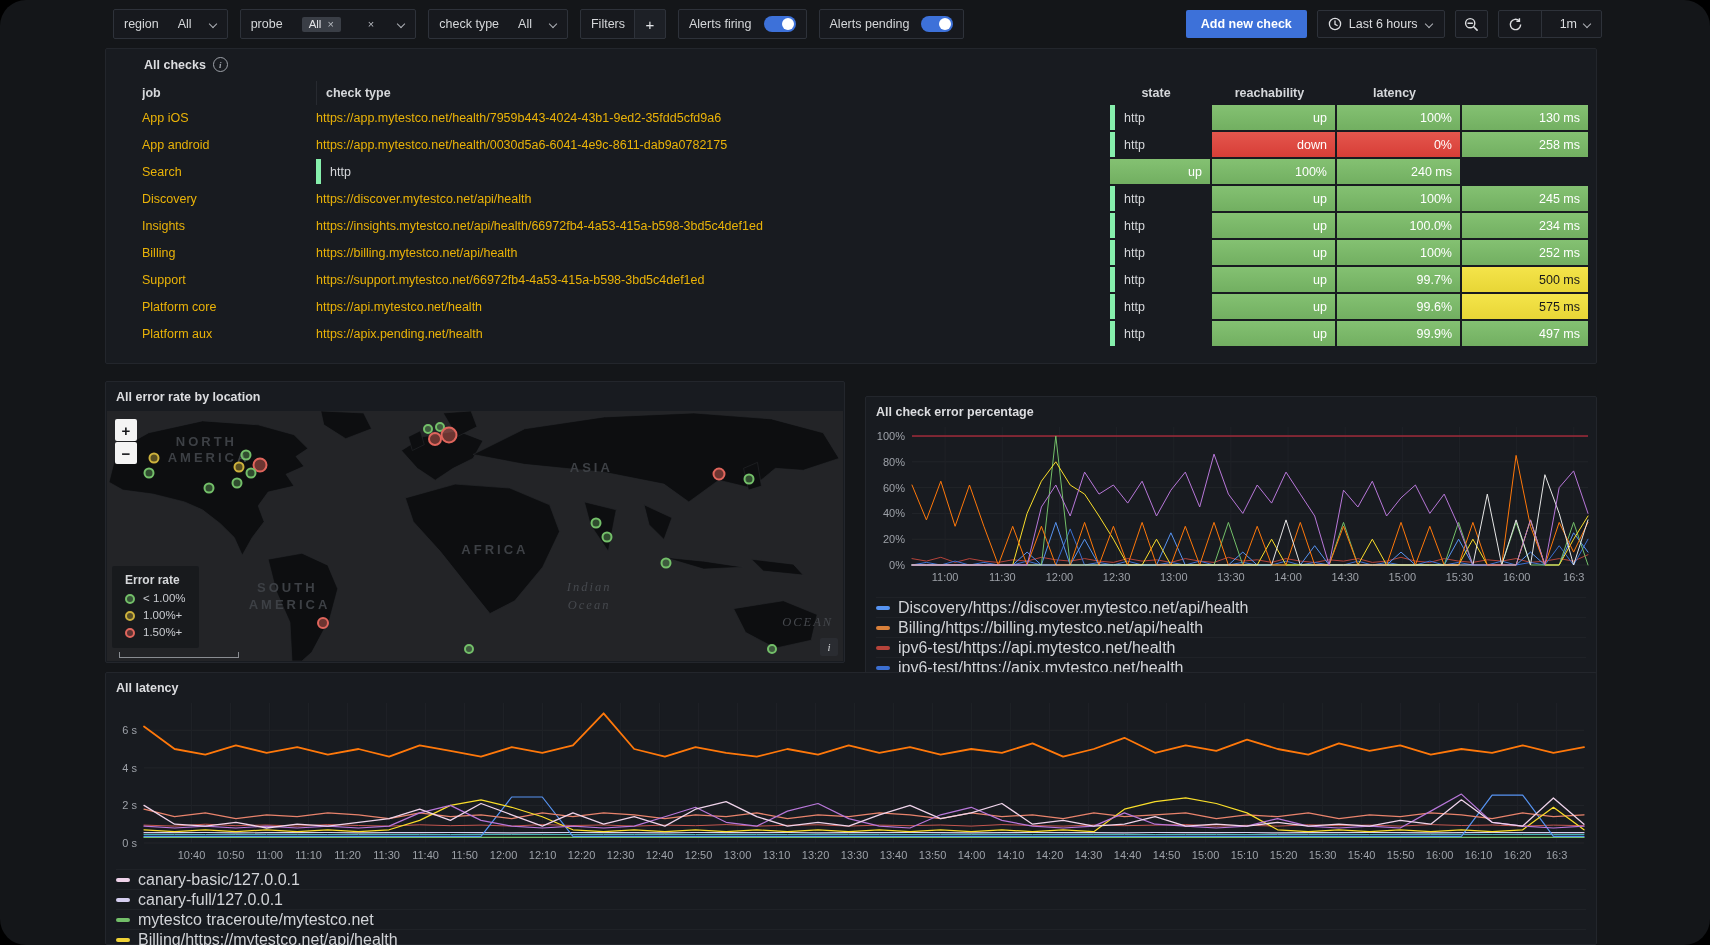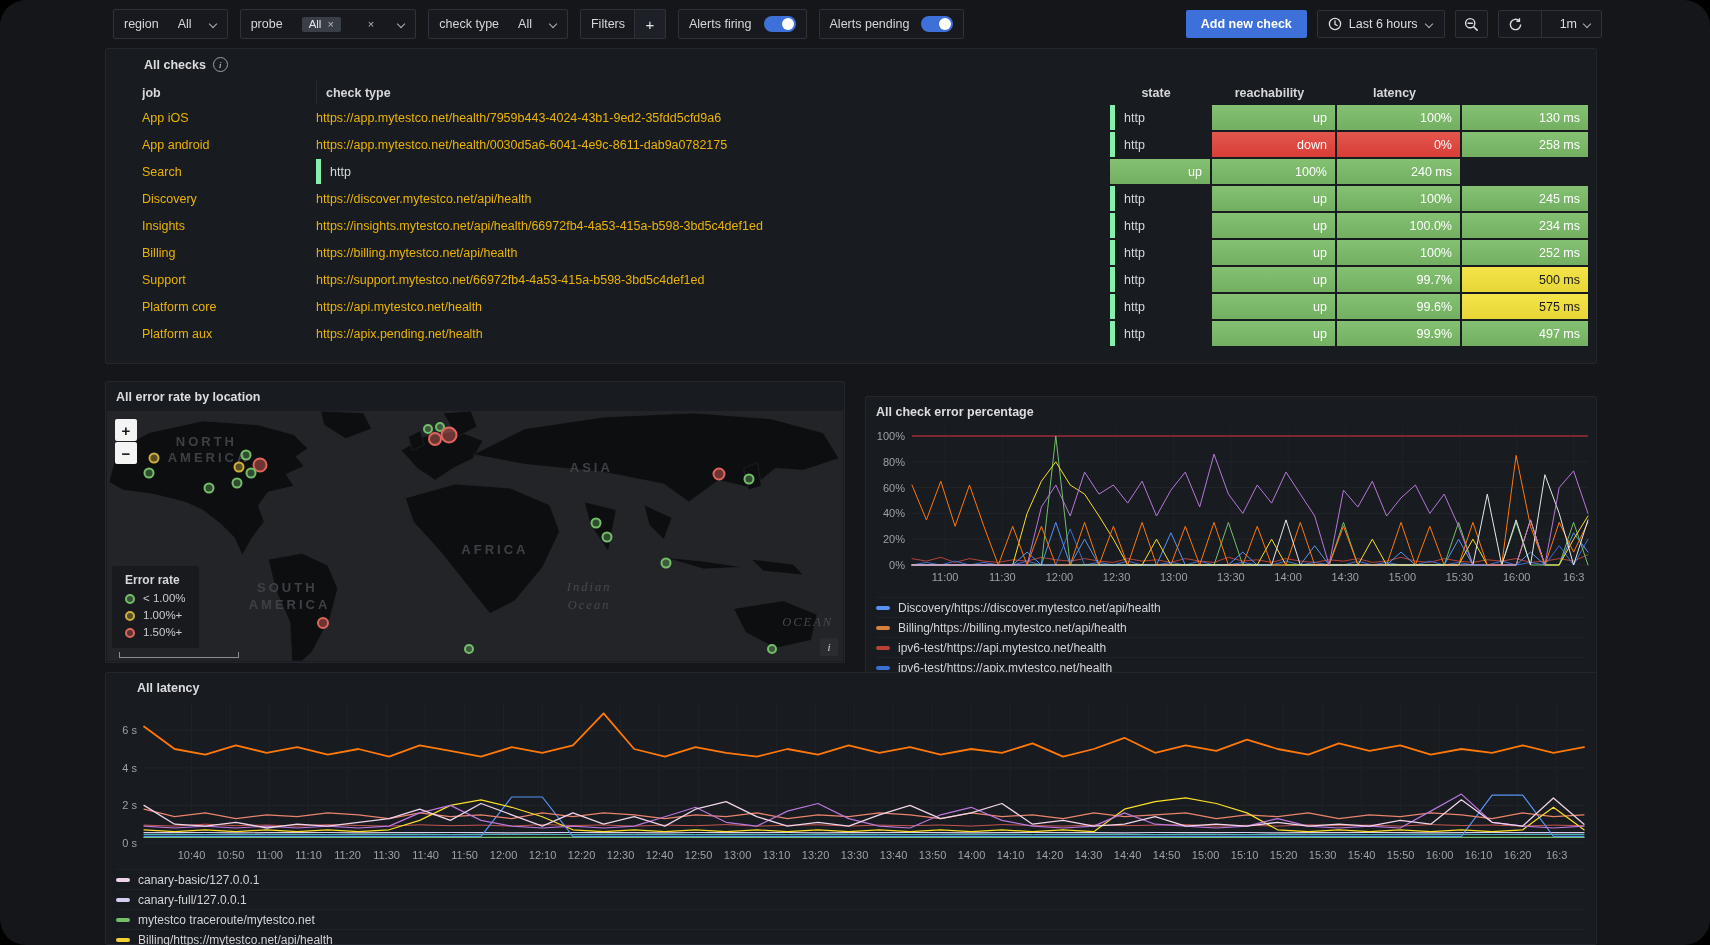--- a/index.html
+++ b/index.html
@@ -24,21 +24,21 @@
   .ctrl.icon-only{padding:0 8px;}
   .ctrl .divider{width:1px;height:27px;background:#2e323a;margin:0 2px;}
   .icon svg{display:block;}
 
   
   .panel{position:absolute;background:#181b20;border:1px solid #23262c;border-radius:2px;box-sizing:border-box;}
   .ptitle{font-size:12.5px;font-weight:700;color:#dcdde0;padding:8px 10px 5px;display:flex;gap:7px;align-items:center;}
   #panel-checks{left:105px;top:48px;width:1492px;height:316px;padding-left:28px;}
   #panel-map{left:105px;top:381px;width:740px;height:282px;}
   #panel-err{left:865px;top:381px;width:732px;height:282px;margin-top:15px;}
-  #panel-lat{left:105px;top:672px;width:1492px;height:273px;padding-left:21px;}
+  #panel-lat{left:105px;top:672px;width:1492px;height:273px;}
   .info-i{width:13px;height:13px;border:1px solid #9da1a8;border-radius:50%;color:#9da1a8;font-size:9px;font-style:italic;display:inline-flex;align-items:center;justify-content:center;font-family:"Liberation Serif",serif;}
 
   
   .tbl{padding:4px 8px 0;}
   .thead,.trow{display:grid;grid-template-columns:172px minmax(0,1fr) 100px 123px 123px 126px;column-gap:2px;align-items:center;}
   .thead{height:24px;font-weight:700;color:#d5d7da;font-size:12.5px;}
   .thead .c-right{padding-right:8px;}
   .trow{height:25px;margin-bottom:2px;font-size:12.5px;}
   .cell{overflow:hidden;text-overflow:ellipsis;white-space:nowrap;}
   .cell-link{color:#eab308;cursor:pointer;}
@@ -64,21 +64,21 @@
   .map-legend{position:absolute;left:5px;bottom:13px;background:rgba(23,25,29,.88);padding:7px 13px 7px;border-radius:2px;z-index:3;}
   .map-legend .lt{font-size:12px;font-weight:700;color:#d5d7da;margin-bottom:3px;}
   .ml-item{display:flex;align-items:center;gap:8px;font-size:11.5px;color:#c9cbd0;line-height:17px;}
   .ml-dot{width:10px;height:10px;border-radius:50%;box-sizing:border-box;flex:none;}
   .scalebar{position:absolute;left:12px;bottom:3px;width:118px;height:5px;border-left:1px solid #8a8d92;border-right:1px solid #8a8d92;border-bottom:1px solid #8a8d92;z-index:2;}
   .attrib{position:absolute;right:5px;bottom:5px;width:18px;height:18px;background:#2a2c31;color:#d6d8db;border-radius:2px;font-size:11px;display:flex;align-items:center;justify-content:center;font-family:"Liberation Serif",serif;font-style:italic;z-index:3;}
 
   
   .chart-svg{position:absolute;left:0;}
   .pleg{position:absolute;left:10px;right:10px;}
-  .lg-row{display:flex;align-items:center;gap:8px;height:19px;border-top:1px solid #1f2227;font-size:12px;color:#d2d4d8;cursor:pointer;}
+  .lg-row{display:flex;align-items:center;gap:8px;height:19px;border-top:1px solid #1f2227;font-size:16px;color:#d2d4d8;cursor:pointer;}
   .lg-swatch{width:14px;height:4px;border-radius:2px;flex:none;}
 </style>
 </head>
 <body>
 
 <div class="frame">
 
   <div class="toolbar">
     <div id="tb-filters" style="display:flex;gap:12px;align-items:center;">
         <div class="fgroup">

